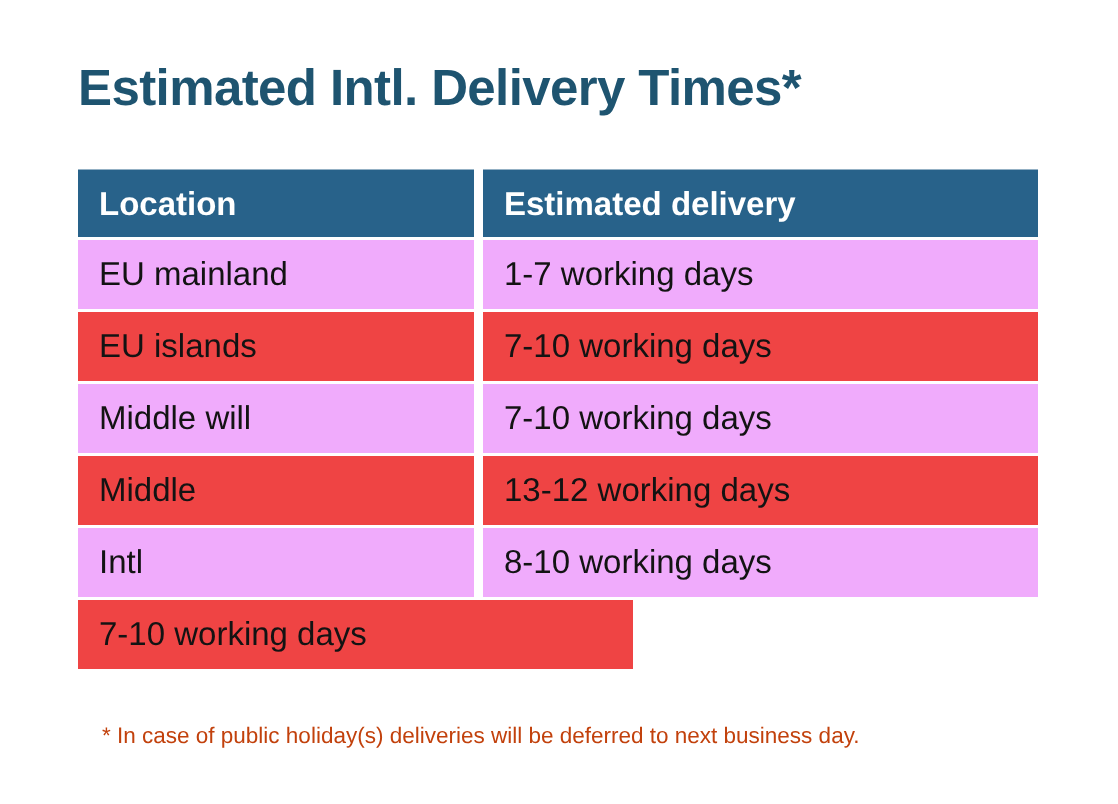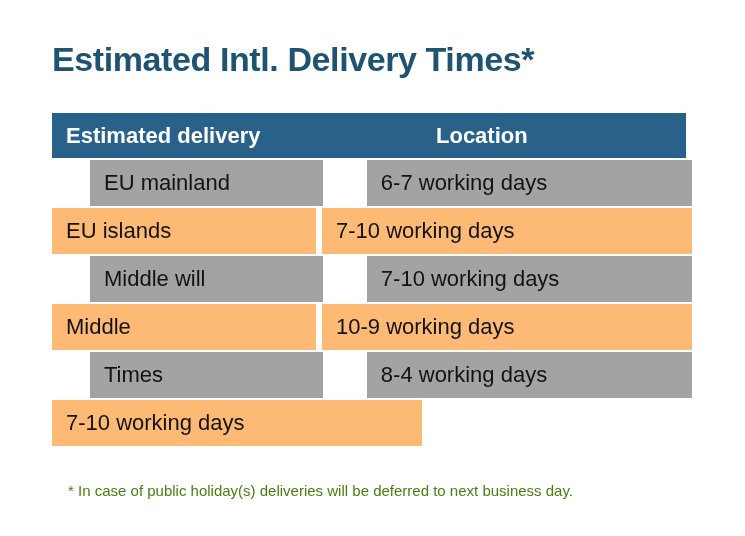--- a/index.html
+++ b/index.html
@@ -77,76 +77,75 @@
   .header-row .cell {
     background: #28628A;
     color: #ffffff;
     font-weight: bold;
     font-size: 22px;
     height: 45px;
   }
 
   
   .row-odd .cell {
-    background: #a3a3a3;
-    margin-left: 38px;
+    background: #f0abfc;
   }
   .row-even .cell {
-    background: #fdba74;
+    background: #ef4444;
   }
 
   
   .footnote {
     position: absolute;
     left: 68px;
     top: 481px;
     font-size: 15px;
-    color: #4d7c0f;
+    color: #c2410c;
     white-space: nowrap;
     line-height: 20px;
     text-align: center;
   }
 </style>
 </head>
 <body>
 
 <div class="page">
 
   <div class="title">Estimated Intl. Delivery Times*</div>
 
   <div class="table">
 
     <div class="row header-row">
+      <div class="cell col-location">Location</div>
       <div class="cell col-delivery">Estimated delivery</div>
-      <div class="cell col-location">Location</div>
     </div>
 
     <div class="row row-odd">
       <div class="cell col-location">EU mainland</div>
-      <div class="cell col-delivery">6-7 working days</div>
+      <div class="cell col-delivery">1-7 working days</div>
     </div>
 
     <div class="row row-even">
       <div class="cell col-location">EU islands</div>
       <div class="cell col-delivery">7-10 working days</div>
     </div>
 
     <div class="row row-odd">
       <div class="cell col-location">Middle will</div>
       <div class="cell col-delivery">7-10 working days</div>
     </div>
 
     <div class="row row-even">
       <div class="cell col-location">Middle</div>
-      <div class="cell col-delivery">10-9 working days</div>
+      <div class="cell col-delivery">13-12 working days</div>
     </div>
 
     <div class="row row-odd">
-      <div class="cell col-location">Times</div>
-      <div class="cell col-delivery">8-4 working days</div>
+      <div class="cell col-location">Intl</div>
+      <div class="cell col-delivery">8-10 working days</div>
     </div>
 
     <div class="row row-even">
       <div class="cell col-delivery">7-10 working days</div>
     </div>
 
   </div>
 
   <div class="footnote">* In case of public holiday(s) deliveries will be deferred to next business day.</div>
 

